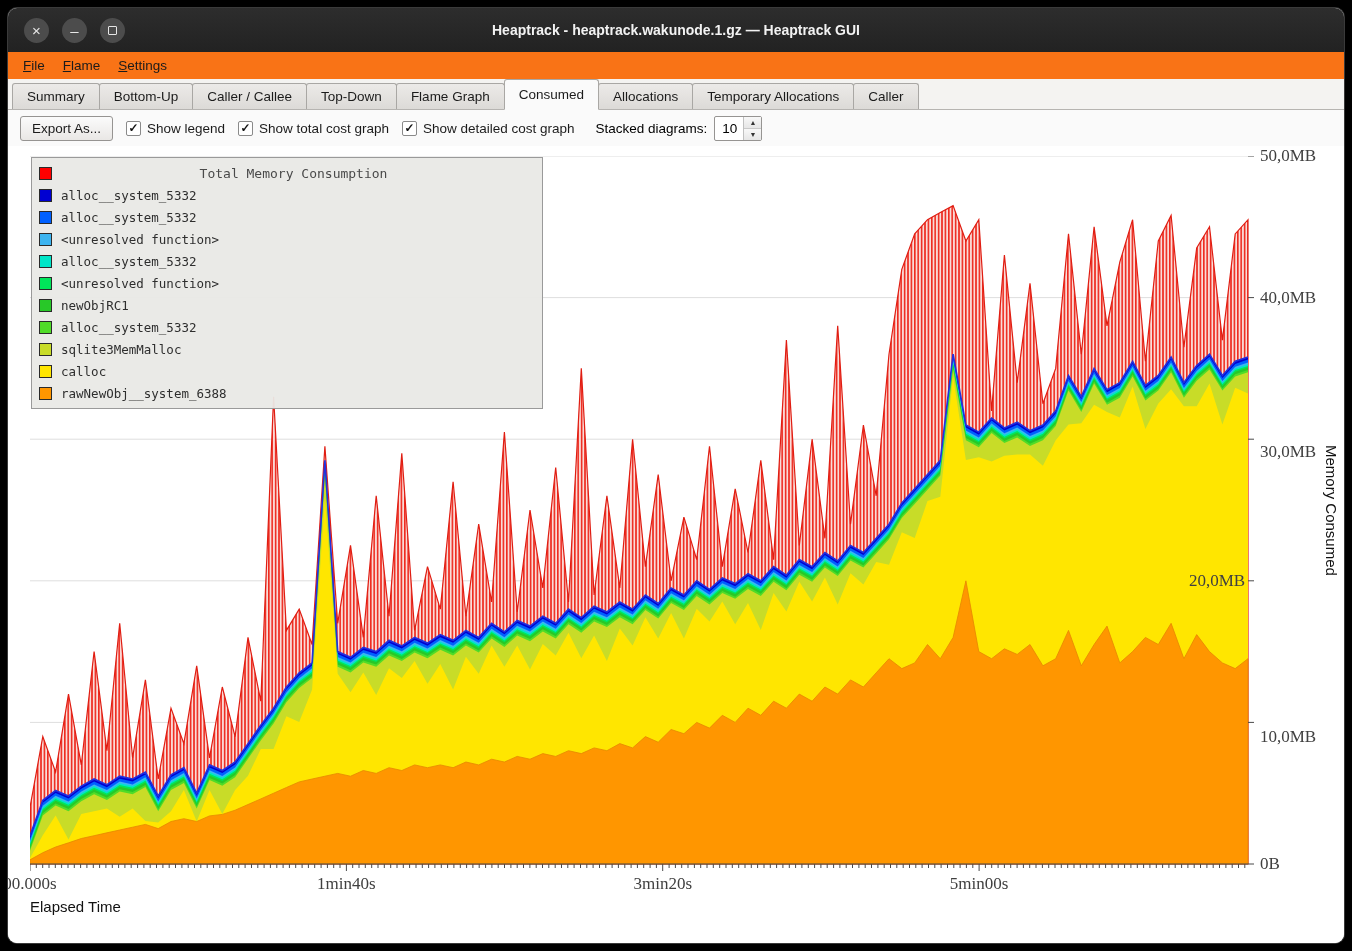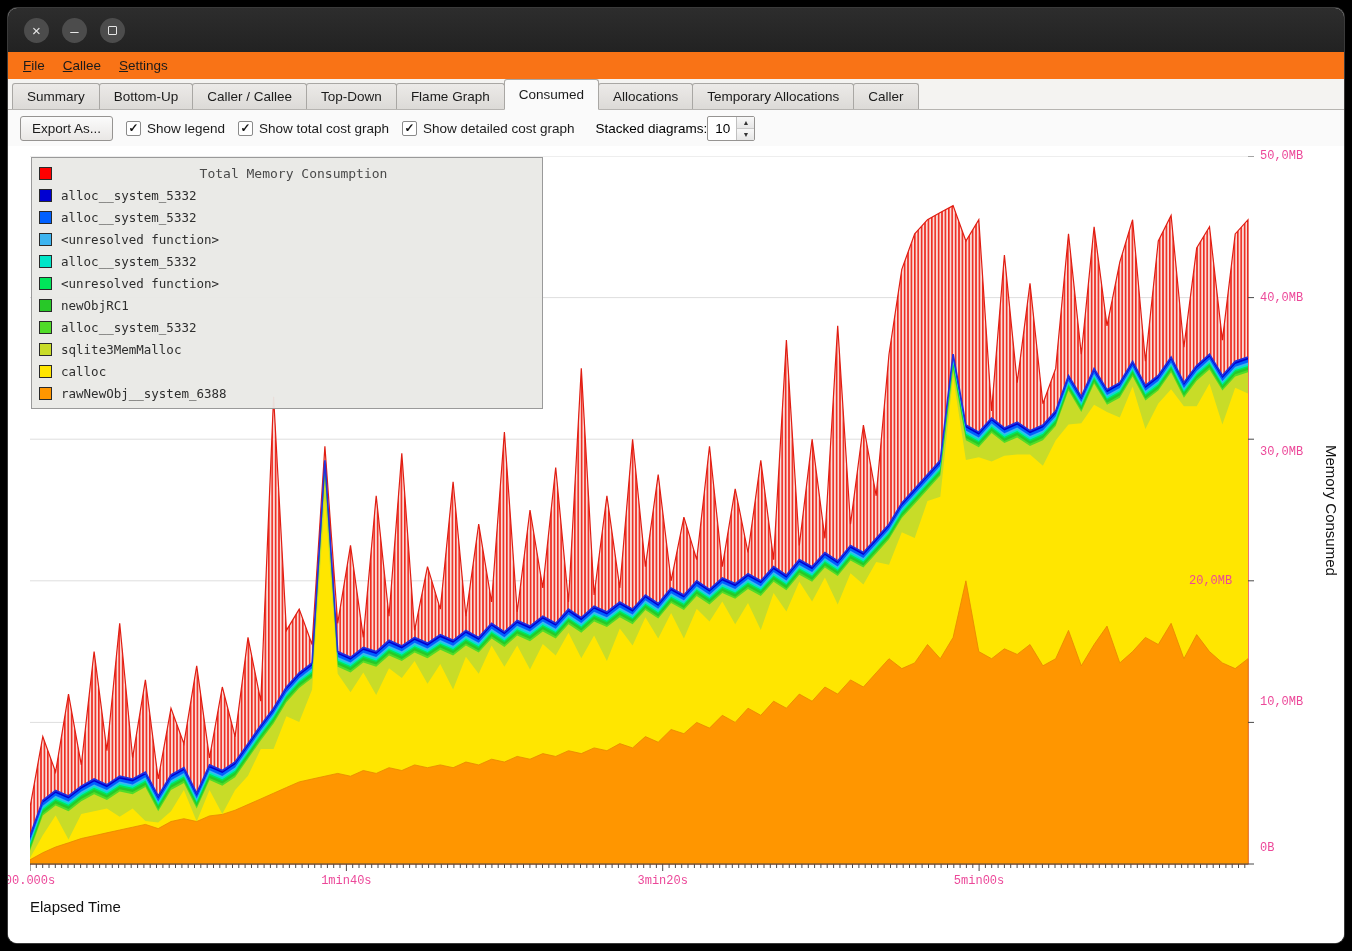--- a/index.html
+++ b/index.html
@@ -35,32 +35,32 @@
 
   
   .toolbar { height:36px; background:#fafafa; display:flex; align-items:center; gap:13px;
              padding:0 12px; }
   .btn { padding:4px 11px; font-size:13.5px; color:#1b1b1b; background:linear-gradient(#fbfbfb,#e9e7e5);
          border:1px solid #969492; border-radius:3px; cursor:default; }
   .checkbox { display:flex; align-items:center; gap:6px; font-size:13.5px; color:#1b1b1b; cursor:default; }
   .checkbox .box { width:15px; height:15px; background:#fff; border:1px solid #8a8a8a; border-radius:2px;
                    display:flex; align-items:center; justify-content:center; font-size:12px;
                    font-weight:bold; color:#111; line-height:1; }
-  .stacked-group { display:flex; align-items:center; gap:0; margin-left:8px; font-size:13.5px; }
+  .stacked-group { display:flex; align-items:center; gap:7px; margin-left:8px; font-size:13.5px; }
   .spin { display:flex; align-items:stretch; height:25px; background:#fff; border:1px solid #969492; border-radius:2px; }
   .spin .value { width:28px; padding-left:7px; font-size:13.5px; display:flex; align-items:center; }
   .spin .arrows { display:flex; flex-direction:column; border-left:1px solid #c0c0c0; }
   .spin .arrow { flex:1; width:17px; font-size:7px; display:flex; align-items:center; justify-content:center;
                  background:linear-gradient(#f8f8f8,#e6e6e6); color:#333; cursor:default; }
   .spin .arrow:first-child { border-bottom:1px solid #c9c9c9; }
 
   
   .chart-area { position:relative; height:797px; background:#fff; }
   #chart-svg { position:absolute; left:22px; top:10px; }
-  .tick-label { position:absolute; font-size:12px; color:#ec4899; font-family:Liberation Mono, monospace; white-space:nowrap; }
+  .tick-label { position:absolute; font-size:17px; color:#404040; font-family:Liberation Serif, serif; white-space:nowrap; }
   .y-tick { transform:translateY(-50%); }
   .x-tick { transform:translateX(-50%); }
   .axis-title { position:absolute; font-size:15px; color:#111; }
   #x-axis-title { left:22px; width:1218px; text-align:left; top:752px; }
   #y-axis-title { right:4px; top:10px; height:708px; writing-mode:vertical-rl;
                   display:flex; align-items:center; justify-content:center; }
 
   
   .legend { position:absolute; left:23px; top:11px; width:512px; z-index:5;
             background:rgba(233,233,230,0.95); border:1px solid #9a9a9a; padding:4px 7px;
@@ -81,25 +81,26 @@
       <div class="win-btn">
         <span>×</span>
       </div>
       <div class="win-btn">
         <span>–</span>
       </div>
       <div class="win-btn">
         <span class="max-square"></span>
       </div>
     </div>
+    <div class="title-text">Heaptrack - heaptrack.wakunode.1.gz — Heaptrack GUI</div>
   </div>
 
   <div class="menubar">
     <span class="menu-item">File</span>
-    <span class="menu-item">Callee</span>
+    <span class="menu-item">Flame</span>
     <span class="menu-item">Settings</span>
   </div>
 
   <div class="tabbar">
     <div class="tab">Summary</div>
     <div class="tab">Bottom-Up</div>
     <div class="tab">Caller / Callee</div>
     <div class="tab">Top-Down</div>
     <div class="tab">Flame Graph</div>
     <div class="tab active">Consumed</div>
@@ -208,22 +209,22 @@
           </div>
           <div class="legend-row">
             <span class="swatch" style="background: rgb(255, 150, 0);"></span>
             <span class="legend-label">rawNewObj__system_6388</span>
           </div>
         </div>
     </div>
 
     <div class="axis-title" id="x-axis-title">Elapsed Time</div>
     <div class="axis-title" id="y-axis-title">Memory Consumed</div>
-  <span class="tick-label y-tick" style="left: 1252px; top: 702px;">0B</span>
-      <span class="tick-label y-tick" style="left: 1252px; top: 556px;">10,0MB</span>
+  <span class="tick-label y-tick" style="left: 1252px; top: 718px;">0B</span>
+      <span class="tick-label y-tick" style="left: 1252px; top: 591px;">10,0MB</span>
       <span class="tick-label y-tick" style="left: 1181px; top: 434.8px;">20,0MB</span>
       <span class="tick-label y-tick" style="left: 1252px; top: 306px;">30,0MB</span>
       <span class="tick-label y-tick" style="left: 1252px; top: 151.6px;">40,0MB</span>
       <span class="tick-label y-tick" style="left: 1252px; top: 10px;">50,0MB</span>
       <span class="tick-label x-tick" style="left: 22px; top: 728px; text-align: center;">00.000s</span>
       <span class="tick-label x-tick" style="left: 338.364px; top: 728px;">1min40s</span>
       <span class="tick-label x-tick" style="left: 654.727px; top: 728px;">3min20s</span>
       <span class="tick-label x-tick" style="left: 971.091px; top: 728px;">5min00s</span>
     </div>
 

